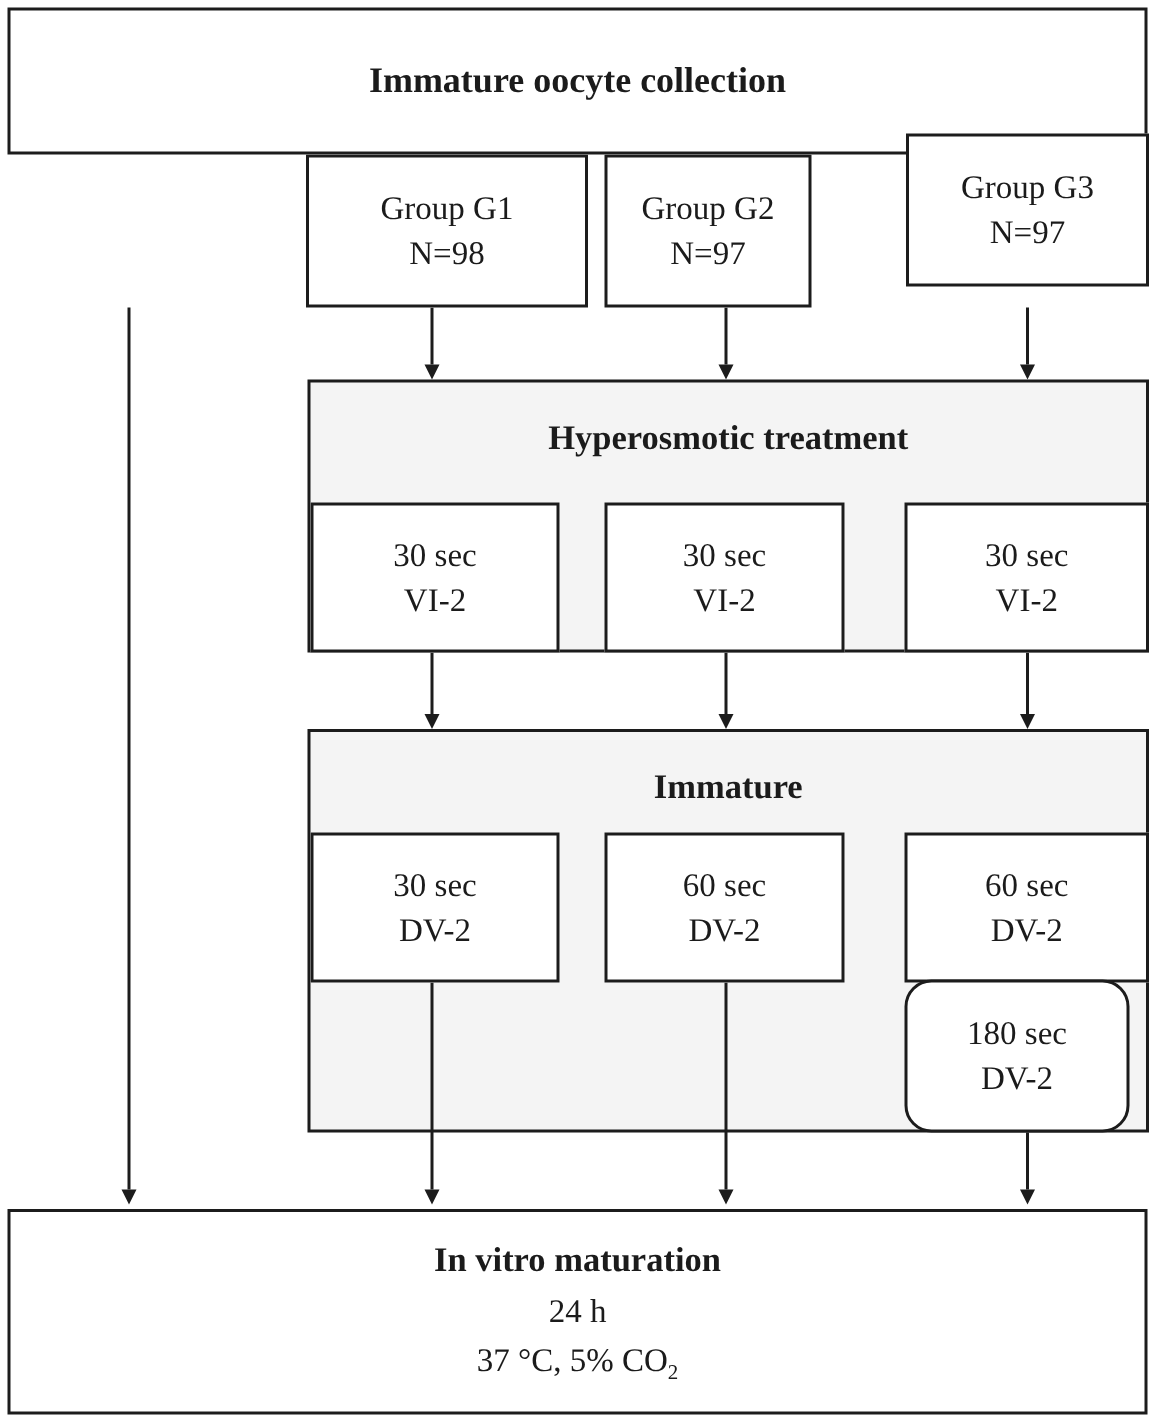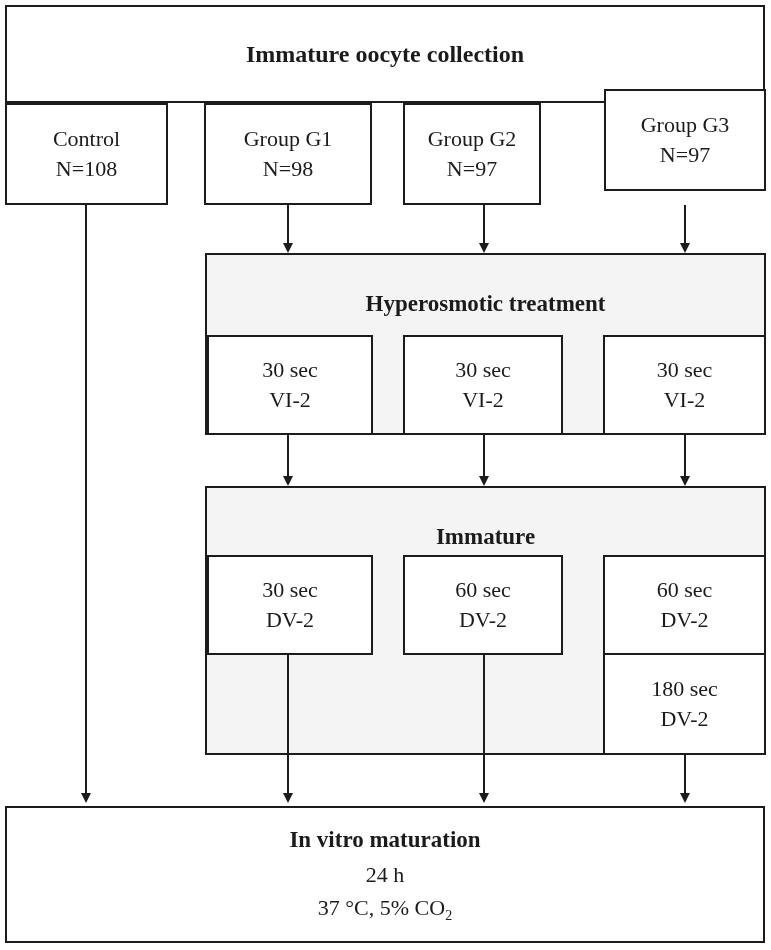--- a/index.html
+++ b/index.html
@@ -28,21 +28,21 @@
     box-sizing:border-box;
     border:2px solid #1c1c1c;
     background:#f4f4f4;
     text-align:center;
     z-index:1;
   }
   .cell{z-index:3;align-items:center;}
   .section-title{
     font-weight:bold;
     font-size:23px;
-    padding-top:36px;
+    padding-top:24px;
   }
   .big-title{font-weight:bold;font-size:24px;}
   .t{font-size:22px;line-height:1.38;}
   .vline{
     position:absolute;
     width:2px;
     background:#1c1c1c;
     z-index:2;
   }
   .arrow{
@@ -58,25 +58,21 @@
 </style>
 </head>
 <body>
 
 <div class="canvas">
 
   <div class="box" style="left:5px;top:5px;width:760px;height:98px;">
     <div class="big-title">Immature oocyte collection</div>
   </div>
 
-  <div class="box" style="left:5px;top:103px;width:163px;height:102px;">
-    <div class="t">Control</div>
-    <div class="t">N=108</div>
-  </div>
-  <div class="box" style="left:204px;top:103px;width:168px;height:102px;">
+  <div class="box" style="left:204px;top:103px;width:188px;height:102px;">
     <div class="t">Group G1</div>
     <div class="t">N=98</div>
   </div>
   <div class="box" style="left:403px;top:103px;width:138px;height:102px;">
     <div class="t">Group G2</div>
     <div class="t">N=97</div>
   </div>
   <div class="box" style="left:604px;top:89px;width:162px;height:102px;">
     <div class="t">Group G3</div>
     <div class="t">N=97</div>
@@ -123,21 +119,21 @@
     <div class="t">DV-2</div>
   </div>
   <div class="box cell" style="left:403px;top:555px;width:160px;height:100px;">
     <div class="t">60 sec</div>
     <div class="t">DV-2</div>
   </div>
   <div class="box cell" style="left:603px;top:555px;width:163px;height:100px;">
     <div class="t">60 sec</div>
     <div class="t">DV-2</div>
   </div>
-  <div class="box cell" style="left:603px;top:653px;width:163px;height:102px;">
+  <div class="box cell" style="left:603px;top:653px;width:150px;height:102px;border-radius:18px;">
     <div class="t">180 sec</div>
     <div class="t">DV-2</div>
   </div>
 
   <div class="vline" style="left:287px;top:655px;height:138px;"></div>
   <div class="arrow" style="left:283px;top:793px;"></div>
   <div class="vline" style="left:483px;top:655px;height:138px;"></div>
   <div class="arrow" style="left:479px;top:793px;"></div>
   <div class="vline" style="left:684px;top:755px;height:38px;"></div>
   <div class="arrow" style="left:680px;top:793px;"></div>

